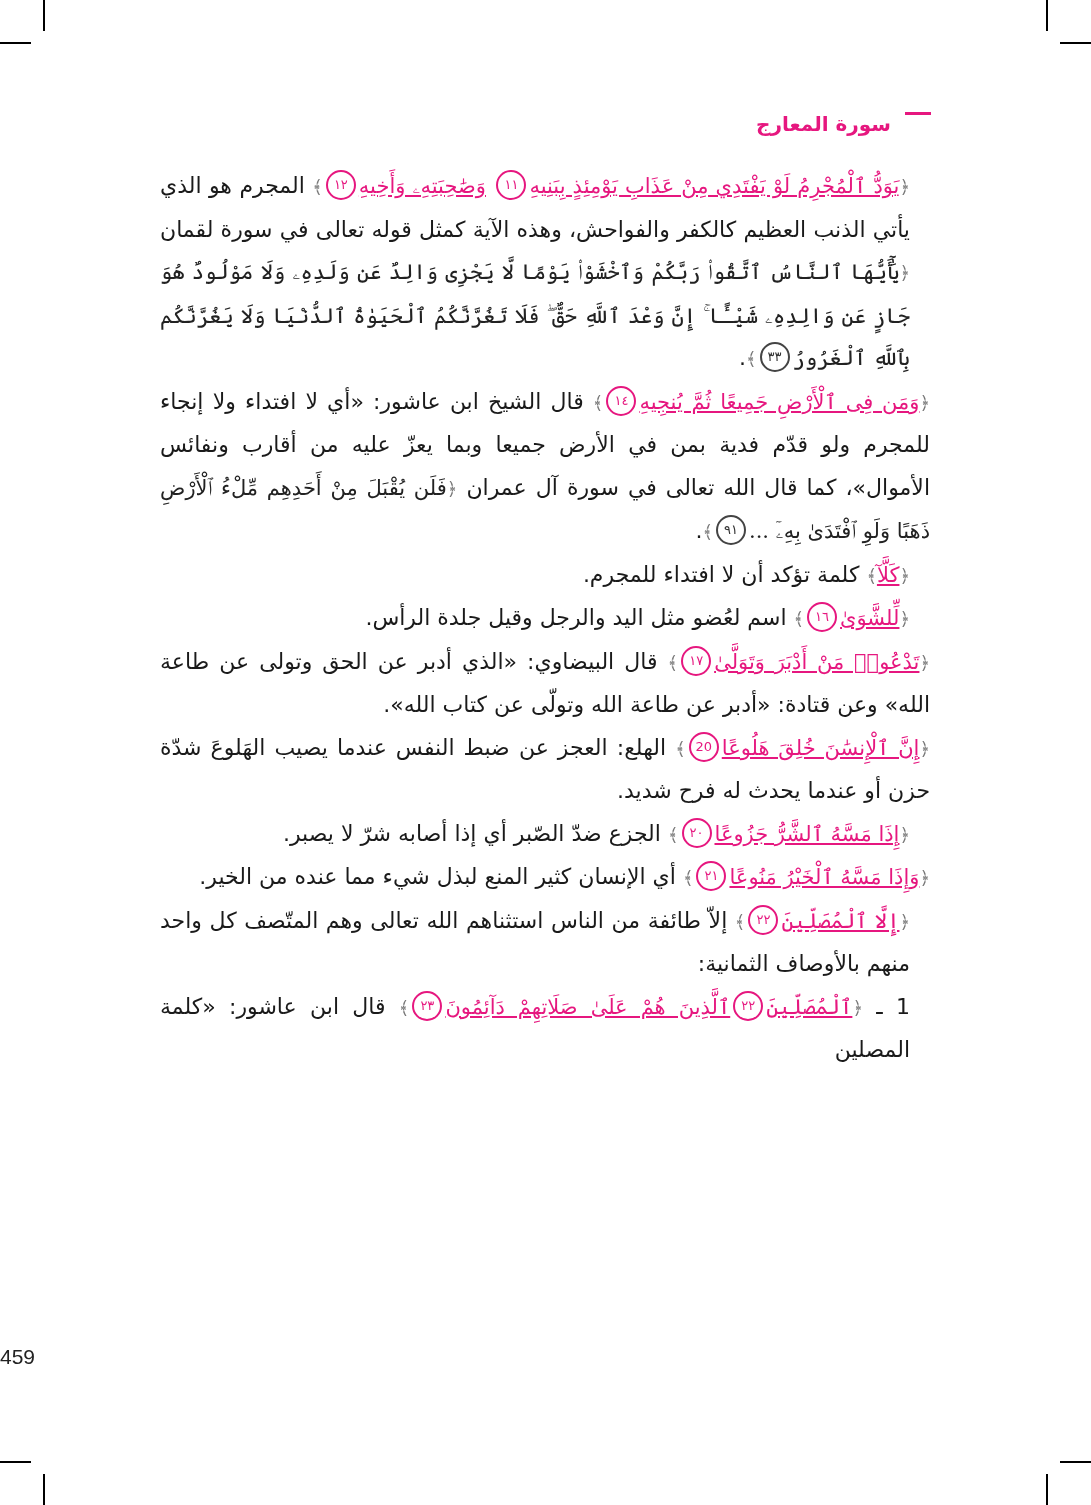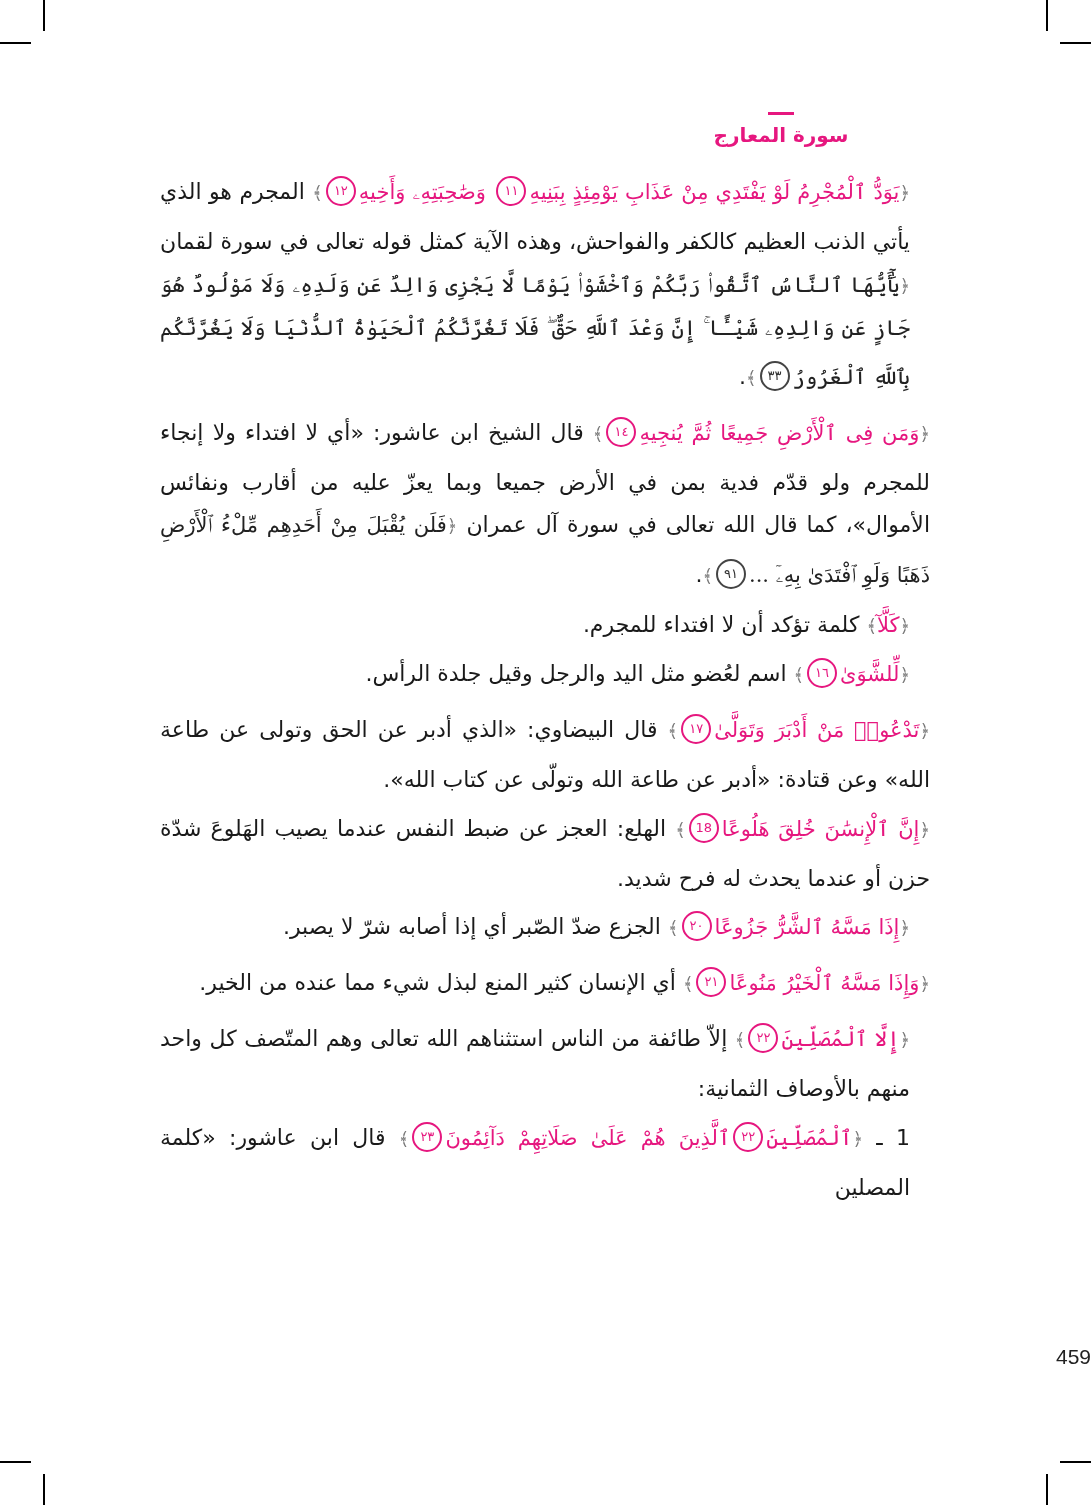--- a/index.html
+++ b/index.html
@@ -1,35 +1,35 @@
 <!DOCTYPE html>
 <html><head>
 <meta charset="utf-8">
 <style>
   html, body { margin:0; padding:0; background:#ffffff; }
   body { width:1091px; height:1505px; position:relative; overflow:hidden;
          font-family:"DejaVu Sans", sans-serif; color:#1a1a1a; }
   .crop { position:absolute; background:#000; }
   .header { position:absolute; top:112px; right:160px; width:300px; height:36px;
-            direction:rtl; display:flex; align-items:center; gap:8px;flex-direction:column; }
+            direction:rtl; display:flex; align-items:flex-start; gap:14px; }
   .header-dash { width:26px; height:3px; background:var(--accent); }
   .header-title { color:var(--accent); font-size:20px; font-weight:bold; }
   .content { position:absolute; top:165px; left:160px; width:770px; direction:rtl;
              text-align:justify; font-size:22px; line-height:42.5px; }
   .para { margin:0; }
   .indent { padding-right:20px; }
-  .verse { color:var(--accent); font-family:"DejaVu Serif", serif; font-size:21px; }
+  .verse { color:var(--accent); font-family:"DejaVu Serif", serif; font-size:21px;text-decoration:underline; }
   .quote { color:#222; font-family:"DejaVu Serif", serif; font-size:21px; }
   .br { color:#777; font-size:18px; }
   .num { display:inline-block; min-width:26px; height:26px; line-height:26px;
          border:2px solid var(--accent); border-radius:50%; text-align:center;
-         font-size:13px; color:var(--accent); margin:13px 3px; vertical-align:middle;
+         font-size:13px; color:var(--accent); margin:0 3px; vertical-align:middle;
          position:relative; top:-2px; }
   .num.black { border-color:#444; color:#333; }
-  .page-number { position:absolute; top:1345px; left:0; width:1091px; text-align:right;
+  .page-number { position:absolute; top:1345px; left:0; width:1091px; text-align:left;
                  font-family:"Liberation Sans", sans-serif; font-size:21px; color:#222; }
 </style>
 </head>
 <body style="--accent:#e6177f">
 
 <div class="crop" style="left:43px;top:0;width:2px;height:31px"></div>
 <div class="crop" style="left:0;top:42px;width:31px;height:2px"></div>
 <div class="crop" style="left:1046px;top:0;width:2px;height:31px"></div>
 <div class="crop" style="left:1060px;top:42px;width:31px;height:2px"></div>
 <div class="crop" style="left:43px;top:1474px;width:2px;height:31px"></div>
@@ -60,21 +60,21 @@
   </p>
   <p class="para indent">
     <span class="br">﴿</span><span class="verse">لِّلشَّوَىٰ</span><span class="num">١٦</span><span class="br">﴾</span>
     <span>اسم لعُضو مثل اليد والرجل وقيل جلدة الرأس.</span>
   </p>
   <p class="para">
     <span class="br">﴿</span><span class="verse">تَدْعُوا۟ مَنْ أَدْبَرَ وَتَوَلَّىٰ</span><span class="num">١٧</span><span class="br">﴾</span>
     <span>قال البيضاوي: «الذي أدبر عن الحق وتولى عن طاعة الله» وعن قتادة: «أدبر عن طاعة الله وتولّى عن كتاب الله».</span>
   </p>
   <p class="para">
-    <span class="br">﴿</span><span class="verse">إِنَّ ٱلْإِنسَٰنَ خُلِقَ هَلُوعًا</span><span class="num">18</span><span class="br">﴾</span>
+    <span class="br">﴿</span><span class="verse">إِنَّ ٱلْإِنسَٰنَ خُلِقَ هَلُوعًا</span><span class="num">20</span><span class="br">﴾</span>
     <span>الهلع: العجز عن ضبط النفس عندما يصيب الهَلوعَ شدّة حزن أو عندما يحدث له فرح شديد.</span>
   </p>
   <p class="para indent">
     <span class="br">﴿</span><span class="verse">إِذَا مَسَّهُ ٱلشَّرُّ جَزُوعًا</span><span class="num">٢٠</span><span class="br">﴾</span>
     <span>الجزع ضدّ الصّبر أي إذا أصابه شرّ لا يصبر.</span>
   </p>
   <p class="para">
     <span class="br">﴿</span><span class="verse">وَإِذَا مَسَّهُ ٱلْخَيْرُ مَنُوعًا</span><span class="num">٢١</span><span class="br">﴾</span>
     <span>أي الإنسان كثير المنع لبذل شيء مما عنده من الخير.</span>
   </p>

